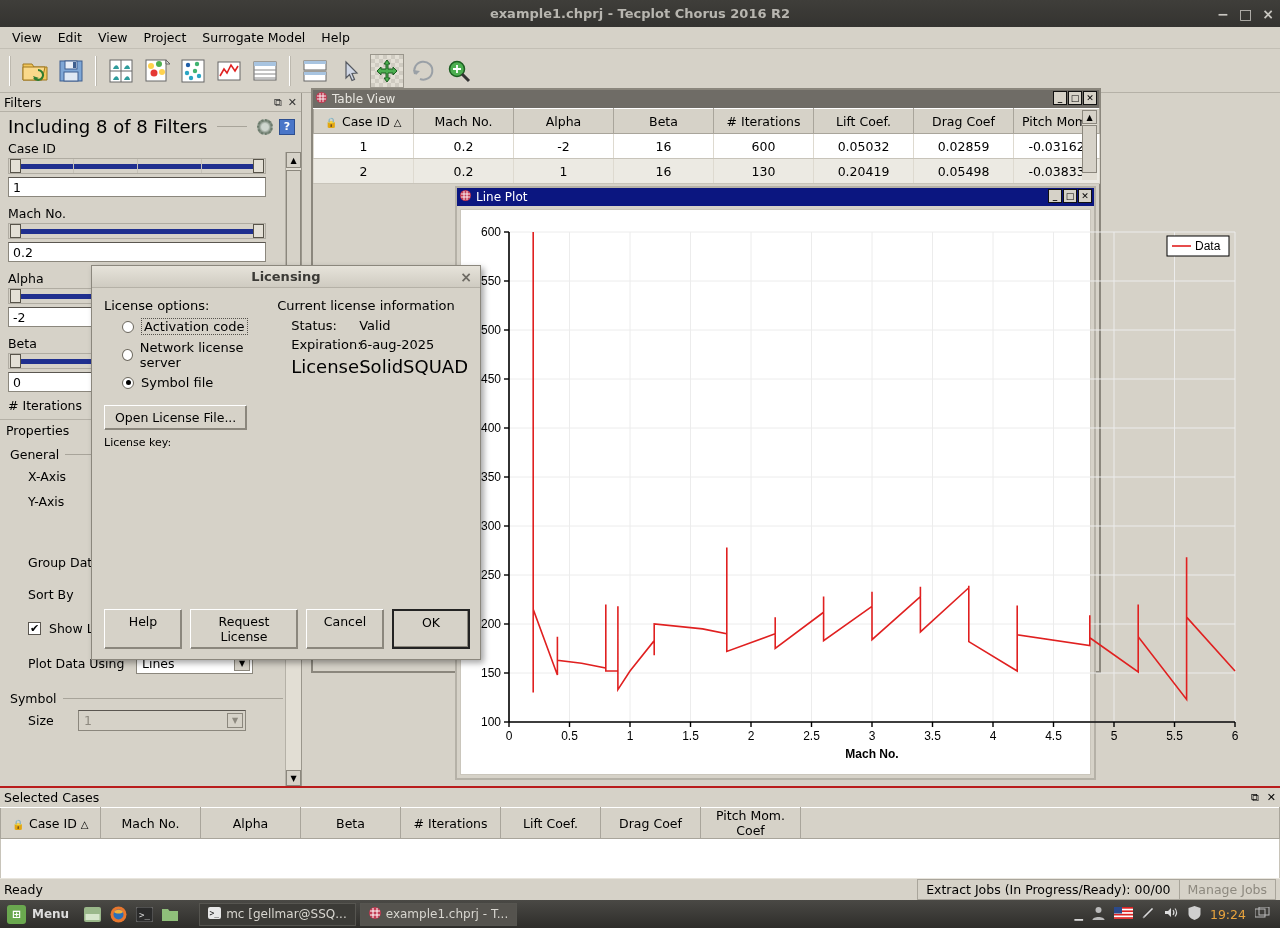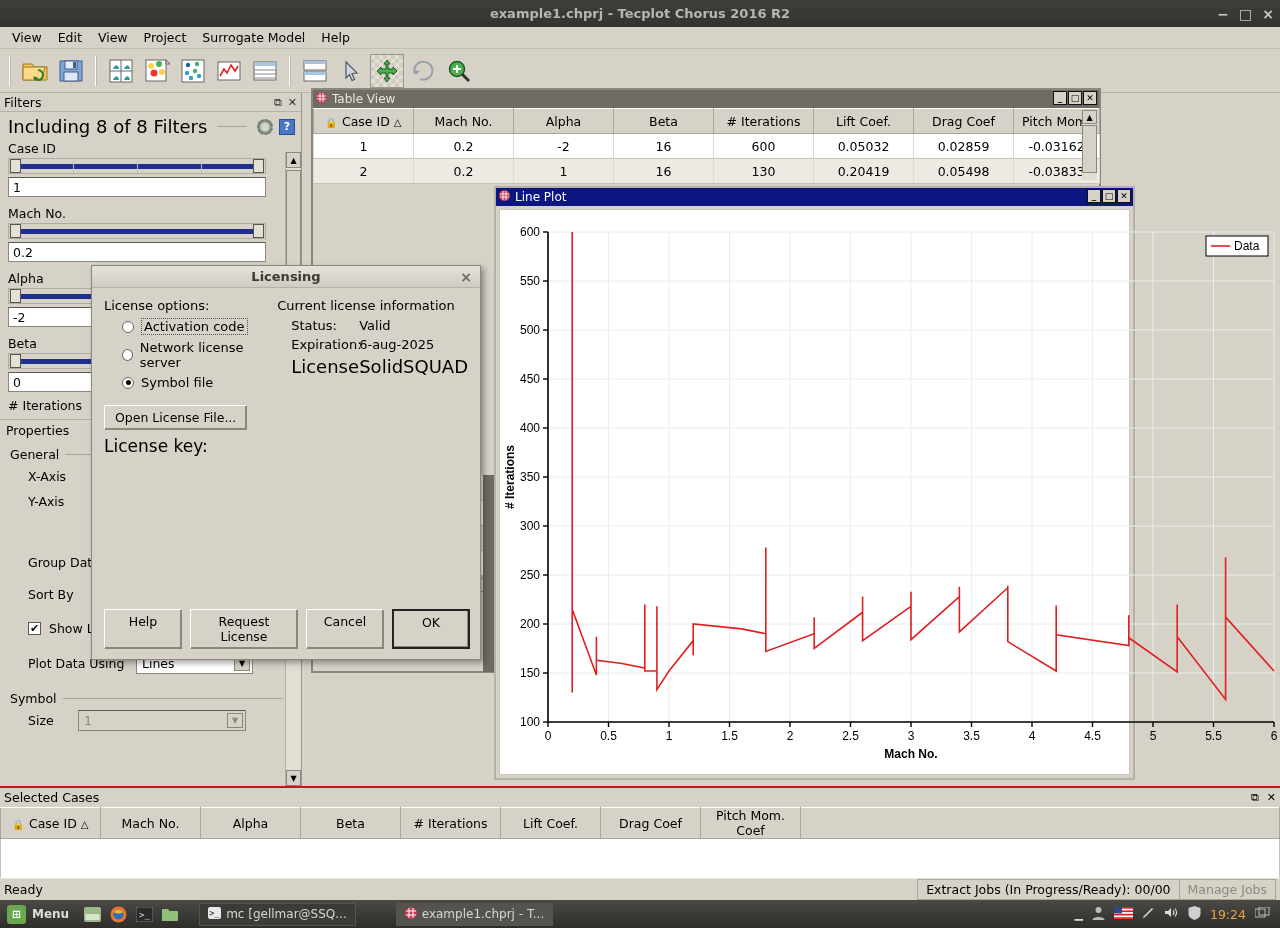--- a/index.html
+++ b/index.html
@@ -76,21 +76,21 @@
   .win-btns { position:absolute; right:2px; top:1px; display:flex; gap:1px;}
   .win-btns .b { width:14px; height:14px; background:#d6d2c8; border:1px solid #111; font-size:9px; display:flex;align-items:center;justify-content:center; color:#000; font-weight:bold;}
   .tbl { width:100%; border-collapse:collapse; table-layout:fixed; }
   .tbl th { background:#d6d2c8; border:1px solid #a9a59b; border-top:1px solid #fff; height:25px; font-weight:normal; font-size:12.5px;}
   .tbl td { border:1px solid #dedad0; border-bottom:1px solid #c8c4ba; height:25px; text-align:center; font-size:12.5px; background:#fff;}
   .tbl tr.alt td { background:#eceae3; }
   .tbl tr.sel td { background:#e4e2da; }
   .tv-vscroll { position:absolute; right:2px; top:20px; width:15px; bottom:18px; background:#e2ded4;}
 
   
-  .lp { position:absolute; left:494px; top:93px; width:641px; height:594px; background:#d6d2c8; border:2px solid #b5b1a7; }
+  .lp { position:absolute; left:455px; top:93px; width:641px; height:594px; background:#d6d2c8; border:2px solid #b5b1a7; }
   .lp-title { height:18px; background:#0b1680; color:#fff; display:flex; align-items:center; padding:0 3px; font-size:12px; position:relative;}
   .lp-canvas { position:absolute; left:3px; top:21px; right:3px; bottom:3px; background:#fff; border:1px solid #cac6bc;}
 
   
   .dlg { position:absolute; left:91px; top:172px; width:390px; height:395px; background:#d6d2c8; border:1px solid #8b877d; box-shadow:3px 3px 6px rgba(0,0,0,0.35); z-index:50;}
   .dlg-title { height:22px; background:linear-gradient(#e6e3da,#cfcbc1); display:flex; align-items:center; justify-content:center; position:relative; font-weight:bold; font-size:13px; color:#3b3a36; border-bottom:1px solid #b5b1a7;}
   .dlg-title .x { position:absolute; right:8px; top:3px; color:#6d6a63; font-size:14px;}
   .dlg-body { padding:10px 12px; position:relative; height:373px;}
   .radio { width:12px; height:12px; border-radius:50%; border:1px solid #6b675d; background:#fff; display:inline-flex; align-items:center; justify-content:center;}
   .radio .dot { width:5px; height:5px; border-radius:50%; background:#000;}
@@ -114,21 +114,21 @@
   .statusbar { position:absolute; left:0; top:878px; width:1280px; height:22px; background:#d6d2c8; display:flex; align-items:center; padding:0 4px; font-size:12.5px; border-top:1px solid #e8e5dd;}
   .status-right { margin-left:auto; display:flex; align-items:center; gap:0; border:1px solid #a9a59b; background:#d6d2c8;}
   .status-right .txt { padding:2px 8px; font-size:12.5px;}
   .status-right .mbtn { padding:2px 8px; font-size:12.5px; color:#8d897f; border-left:1px solid #a9a59b;}
 
   
   #taskbar { position:absolute; left:0; top:900px; width:1280px; height:28px; background:linear-gradient(#4a4945,#2e2d2a); display:flex; align-items:center; gap:4px; padding:0 4px; color:#ddd; font-size:12px;}
   .menu-btn { display:flex; align-items:center; gap:6px; padding:2px 8px 2px 3px; }
   .mint { width:19px; height:19px; background:#6aa84f; border-radius:3px; color:#fff; font-size:11px; display:flex;align-items:center;justify-content:center; font-weight:bold;}
   .qlaunch { width:22px; height:20px; display:flex; align-items:center; justify-content:center;}
-  .task { display:flex; align-items:center; gap:5px; padding:3px 8px; background:#3c3b37; border:1px solid #565550; color:#d8d6d0; font-size:12px; max-width:185px; overflow:hidden; white-space:nowrap;margin-left:36px;}
+  .task { display:flex; align-items:center; gap:5px; padding:3px 8px; background:#3c3b37; border:1px solid #565550; color:#d8d6d0; font-size:12px; max-width:185px; overflow:hidden; white-space:nowrap;}
   .task.active { background:#55534e; }
   .tray { margin-left:auto; display:flex; align-items:center; gap:9px; padding-right:6px; }
   .clock { color:#e8a33d; font-size:12.5px; }
 </style>
 </head>
 <body>
 
 <div id="app">
 
   <div class="titlebar">
@@ -624,21 +624,21 @@
             <div style="display:flex; margin:4px 0 0 14px; font-size:18px;align-items:flex-end;">
               <span style="width:68px;">License:</span>
               <span>SolidSQUAD</span>
             </div>
           </div>
         </div>
 
         <div style="margin-top:20px;">
           <span class="btn">Open License File...</span>
         </div>
-        <div style="margin-top:11px; font-size:17px;">License key:</div>
+        <div style="margin-top:11px; font-size:11px;">License key:</div>
 
 
         <div class="dlg-btns">
           <span class="btn" style="width:78px;text-align:center;">Help</span>
           <span class="btn" style="width:108px;text-align:center;">Request License</span>
           <span class="btn" style="width:78px;text-align:center;">Cancel</span>
           <span class="btn default" style="width:78px;text-align:center;">OK</span>
         </div>
       </div>
     </div>

